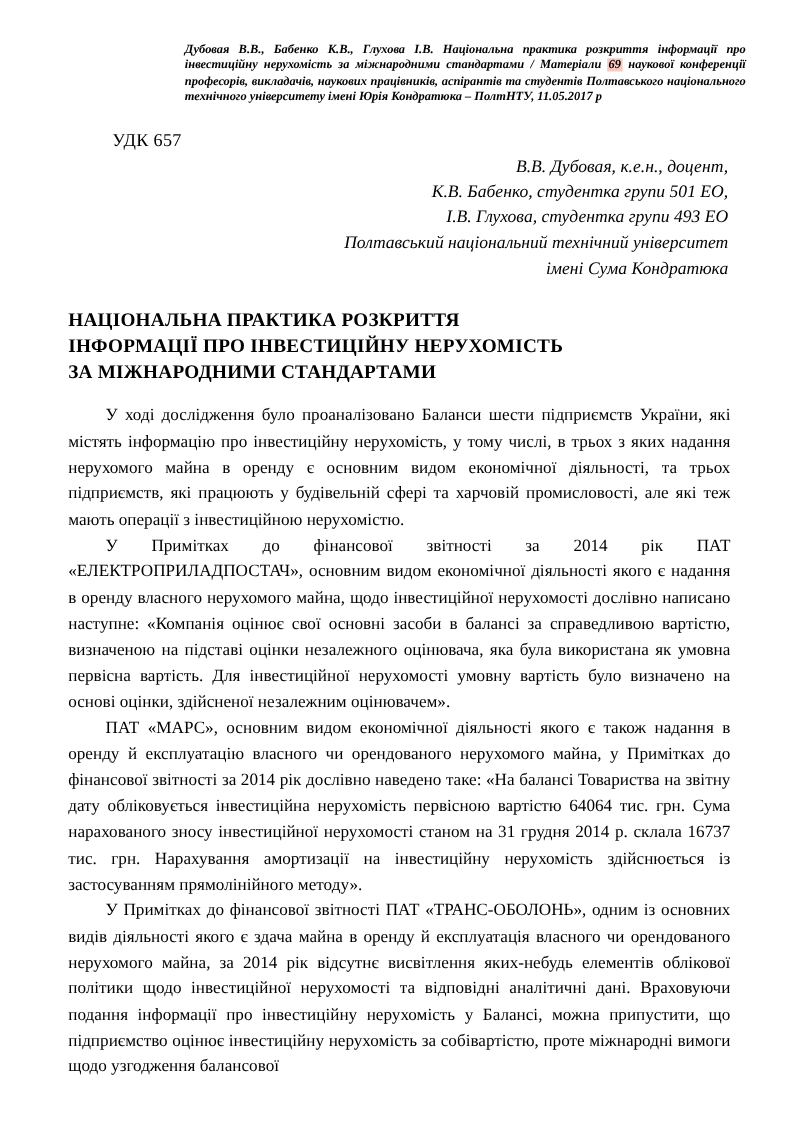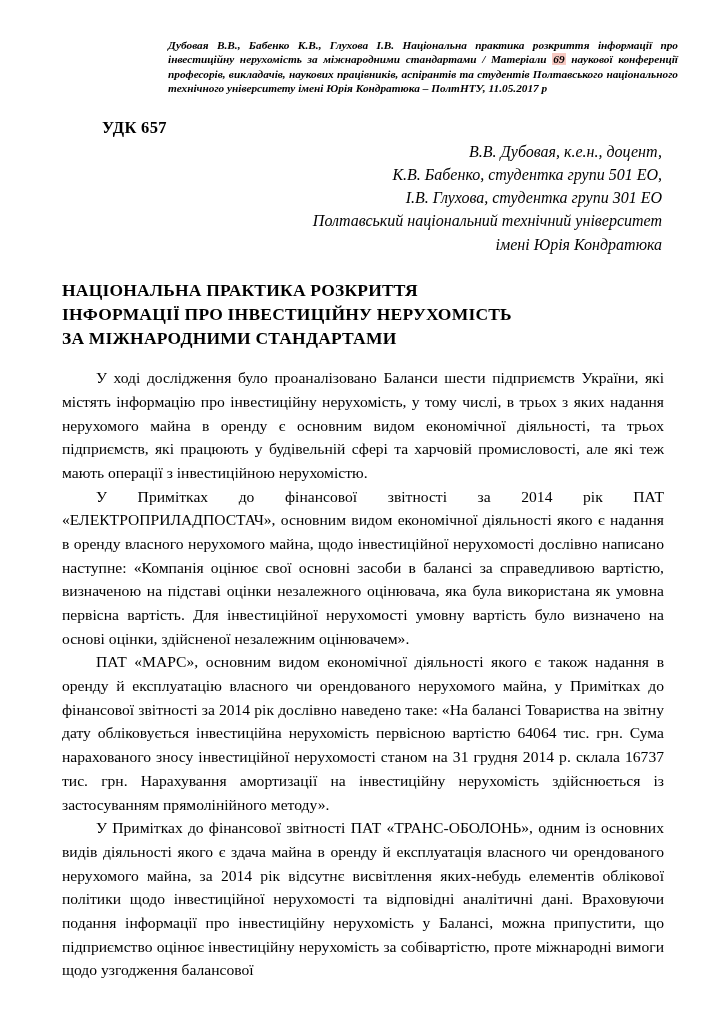--- a/index.html
+++ b/index.html
@@ -38,21 +38,21 @@
   .citation .hl {
     background: #f7c9c2;
     padding: 0 1px;
   }
 
   
   .udk {
     margin-top: 22px;
     margin-left: 40px;
     font-size: 16.5px;
-    font-weight: bold;
+    font-weight: normal;
     letter-spacing: 0.3px;
   }
 
   
   .authors {
     margin-top: 2px;
     text-align: right;
     font-style: italic;
     font-size: 16px;
     line-height: 1.45;
@@ -90,23 +90,23 @@
 
   <div class="citation">
     <span>Дубовая В.В., Бабенко К.В., Глухова І.В. Національна практика розкриття інформації про інвестиційну нерухомість за міжнародними стандартами / Матеріали </span><span class="hl">69</span><span> наукової конференції професорів, викладачів, наукових працівників, аспірантів та студентів Полтавського національного технічного університету імені Юрія Кондратюка – ПолтНТУ, 11.05.2017 р</span>
   </div>
 
   <div class="udk">УДК 657</div>
 
   <div class="authors">
     <div>В.В. Дубовая, к.е.н., доцент,</div>
     <div>К.В. Бабенко, студентка групи 501 ЕО,</div>
-    <div>І.В. Глухова, студентка групи 301 ЕО</div>
+    <div>І.В. Глухова, студентка групи 493 ЕО</div>
     <div>Полтавський національний технічний університет</div>
-    <div>імені Юрія Кондратюка</div>
+    <div>імені Сума Кондратюка</div>
   </div>
 
   <div class="title">
     <div>НАЦІОНАЛЬНА ПРАКТИКА РОЗКРИТТЯ</div>
     <div>ІНФОРМАЦІЇ ПРО ІНВЕСТИЦІЙНУ НЕРУХОМІСТЬ</div>
     <div>ЗА МІЖНАРОДНИМИ СТАНДАРТАМИ</div>
   </div>
 
   <div class="body">
     <p>У ході дослідження було проаналізовано Баланси шести підприємств України, які містять інформацію про інвестиційну нерухомість, у тому числі, в трьох з яких надання нерухомого майна в оренду є основним видом економічної діяльності, та трьох підприємств, які працюють у будівельній сфері та харчовій промисловості, але які теж мають операції з інвестиційною нерухомістю.</p>

